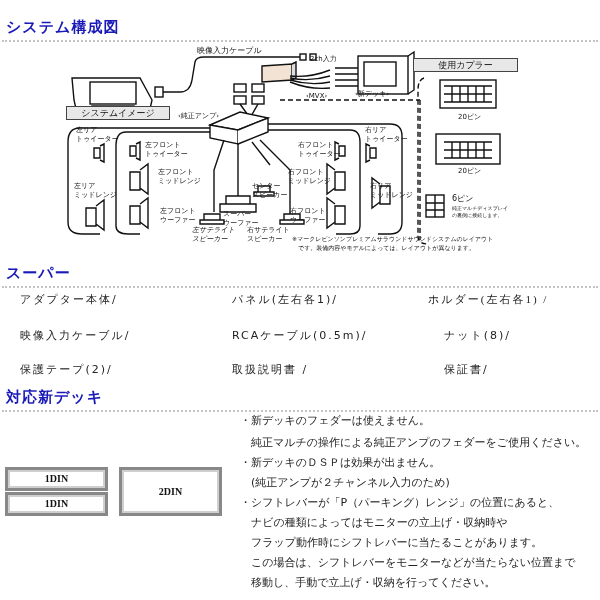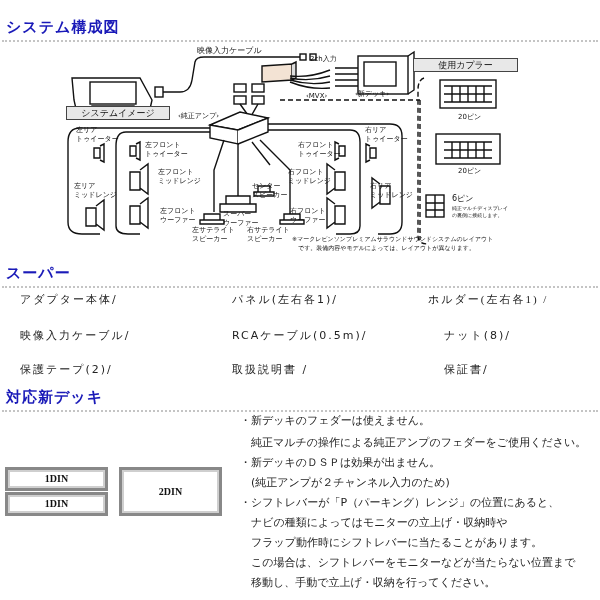--- a/index.html
+++ b/index.html
@@ -127,21 +127,21 @@
   <div class="dlabel" style="left:76px;top:86px;">左リア
 トゥイーター</div>
   <div class="dlabel" style="left:145px;top:101px;">左フロント
 トゥイーター</div>
   <div class="dlabel" style="left:158px;top:128px;">左フロント
 ミッドレンジ</div>
   <div class="dlabel" style="left:74px;top:142px;">左リア
 ミッドレンジ</div>
   <div class="dlabel" style="left:160px;top:167px;">左フロント
 ウーファー</div>
-  <div class="dlabel" style="left:192px;top:186px;">左サテライト
+  <div class="dlabel" style="left:192px;top:186px;font-style:italic;">左サテライト
 スピーカー</div>
   <div class="dlabel" style="left:223px;top:170px;">スーパー
 ウーファー</div>
   <div class="dlabel" style="left:252px;top:142px;">センター
 スピーカー</div>
   <div class="dlabel" style="left:247px;top:186px;">右サテライト
 スピーカー</div>
   <div class="dlabel" style="left:298px;top:101px;">右フロント
 トゥイーター</div>
   <div class="dlabel" style="left:288px;top:128px;">右フロント

